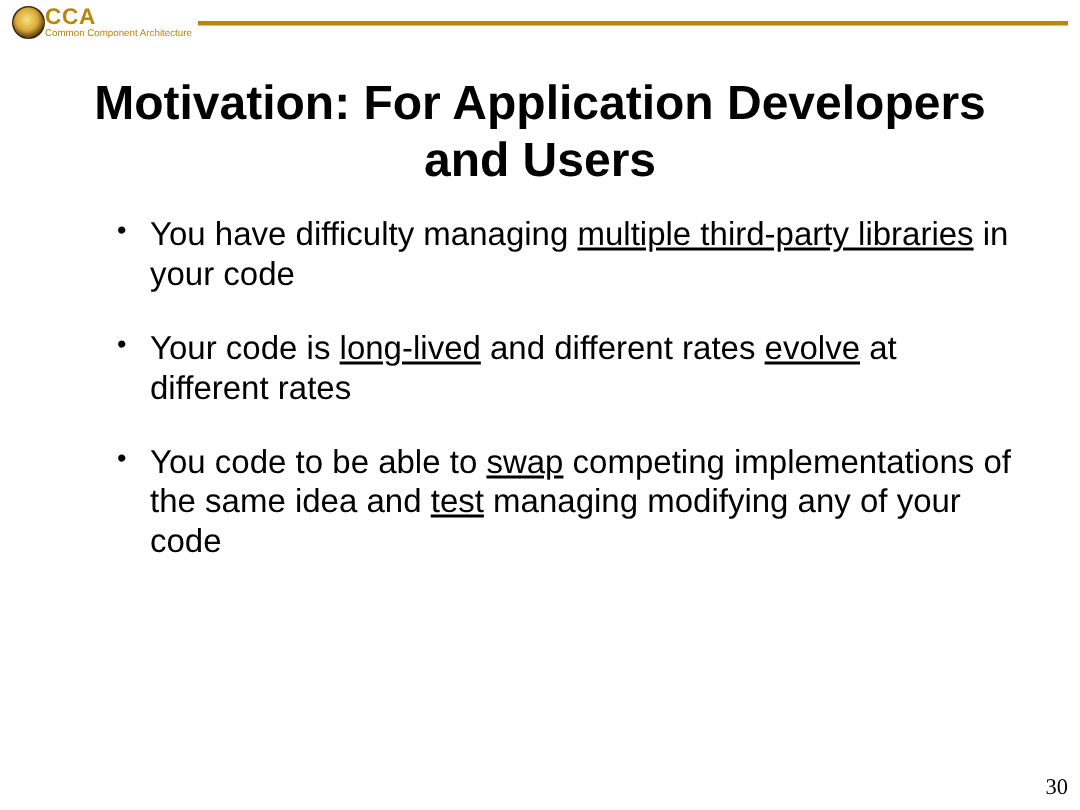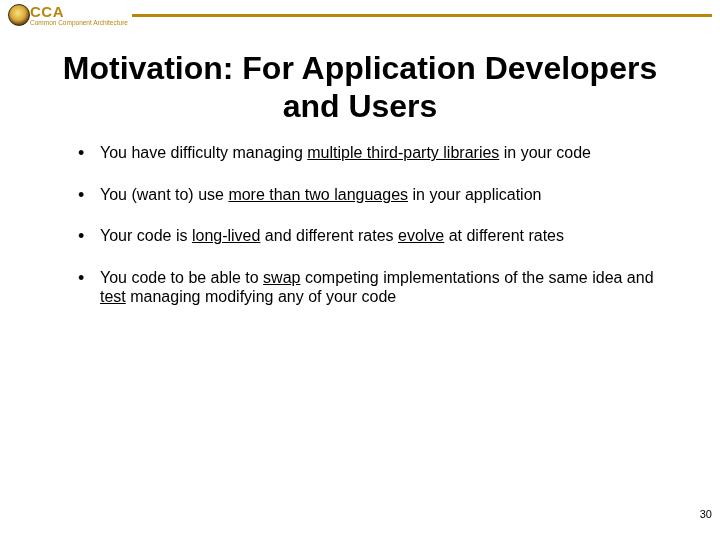--- a/index.html
+++ b/index.html
@@ -54,57 +54,57 @@
     color: #000;
     margin: 22px 40px 18px 40px;
     line-height: 1.2;
   }
   .bullets {
     list-style: none;
     padding: 0 42px 0 78px;
   }
   .bullets li {
     position: relative;
-    font-size: 16px;
+    font-size: 22px;
     color: #000;
     line-height: 1.22;
     margin-bottom: 22px;
     padding-left: 22px;
   }
   .bullets li::before {
     content: "•";
     position: absolute;
     left: 0;
     top: 0;
     font-size: 18px;
     color: #000;
   }
   .u { text-decoration: underline; }
   .page-num {
     position: absolute;
     right: 8px;
-    bottom: 20px;
-    font-size: 11px;
+    bottom: 6px;
+    font-size: 15px;
     color: #000;
+    font-family: Liberation Serif, serif;
   }
 </style>
 </head>
 <body>
 
 <div class="header">
   <div class="logo-icon"></div>
   <div class="brand-text">
     <span class="brand-acronym">CCA</span>
     <span class="brand-sub">Common Component Architecture</span>
   </div>
   <div class="hr-line"></div>
 </div>
 
 <h1 class="title">Motivation: For Application Developers and Users</h1>
 
 <ul class="bullets">
   <li><span><span>You have difficulty managing </span><span class="u">multiple third-party libraries</span><span> in your code</span><span class="u"></span><span></span><span class="u"></span><span></span></span></li>
-  <li><span><span>You (want to) use </span><span class="u">more than two languages</span><span> in your application</span><span class="u"></span><span></span><span class="u"></span><span></span></span></li>
   <li><span><span>Your code is </span><span class="u">long-lived</span><span> and different rates </span><span class="u">evolve</span><span> at different rates</span><span class="u"></span><span></span></span></li>
   <li><span><span>You code to be able to </span><span class="u">swap</span><span> competing implementations of the same idea and </span><span class="u">test</span><span> managing modifying any of your code</span><span class="u"></span><span></span></span></li>
 </ul>
 
 <div class="page-num">30</div>
 
 </body></html>

